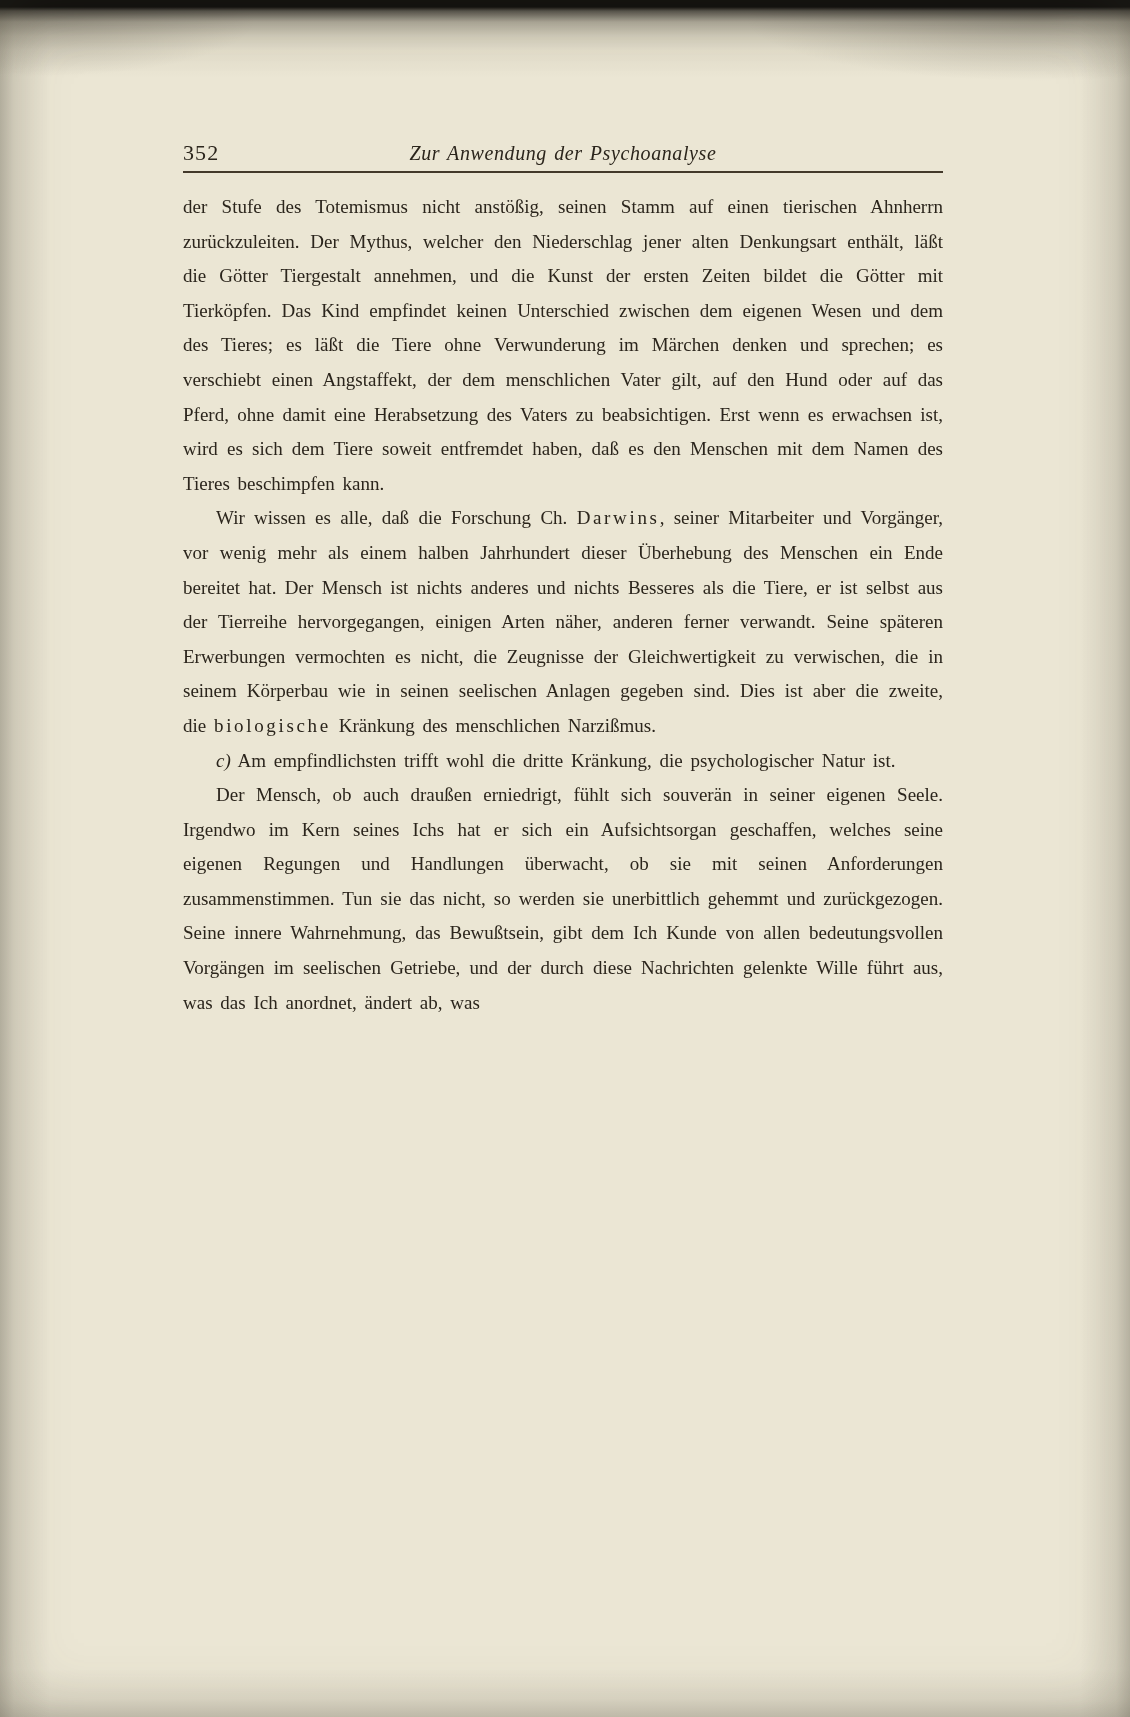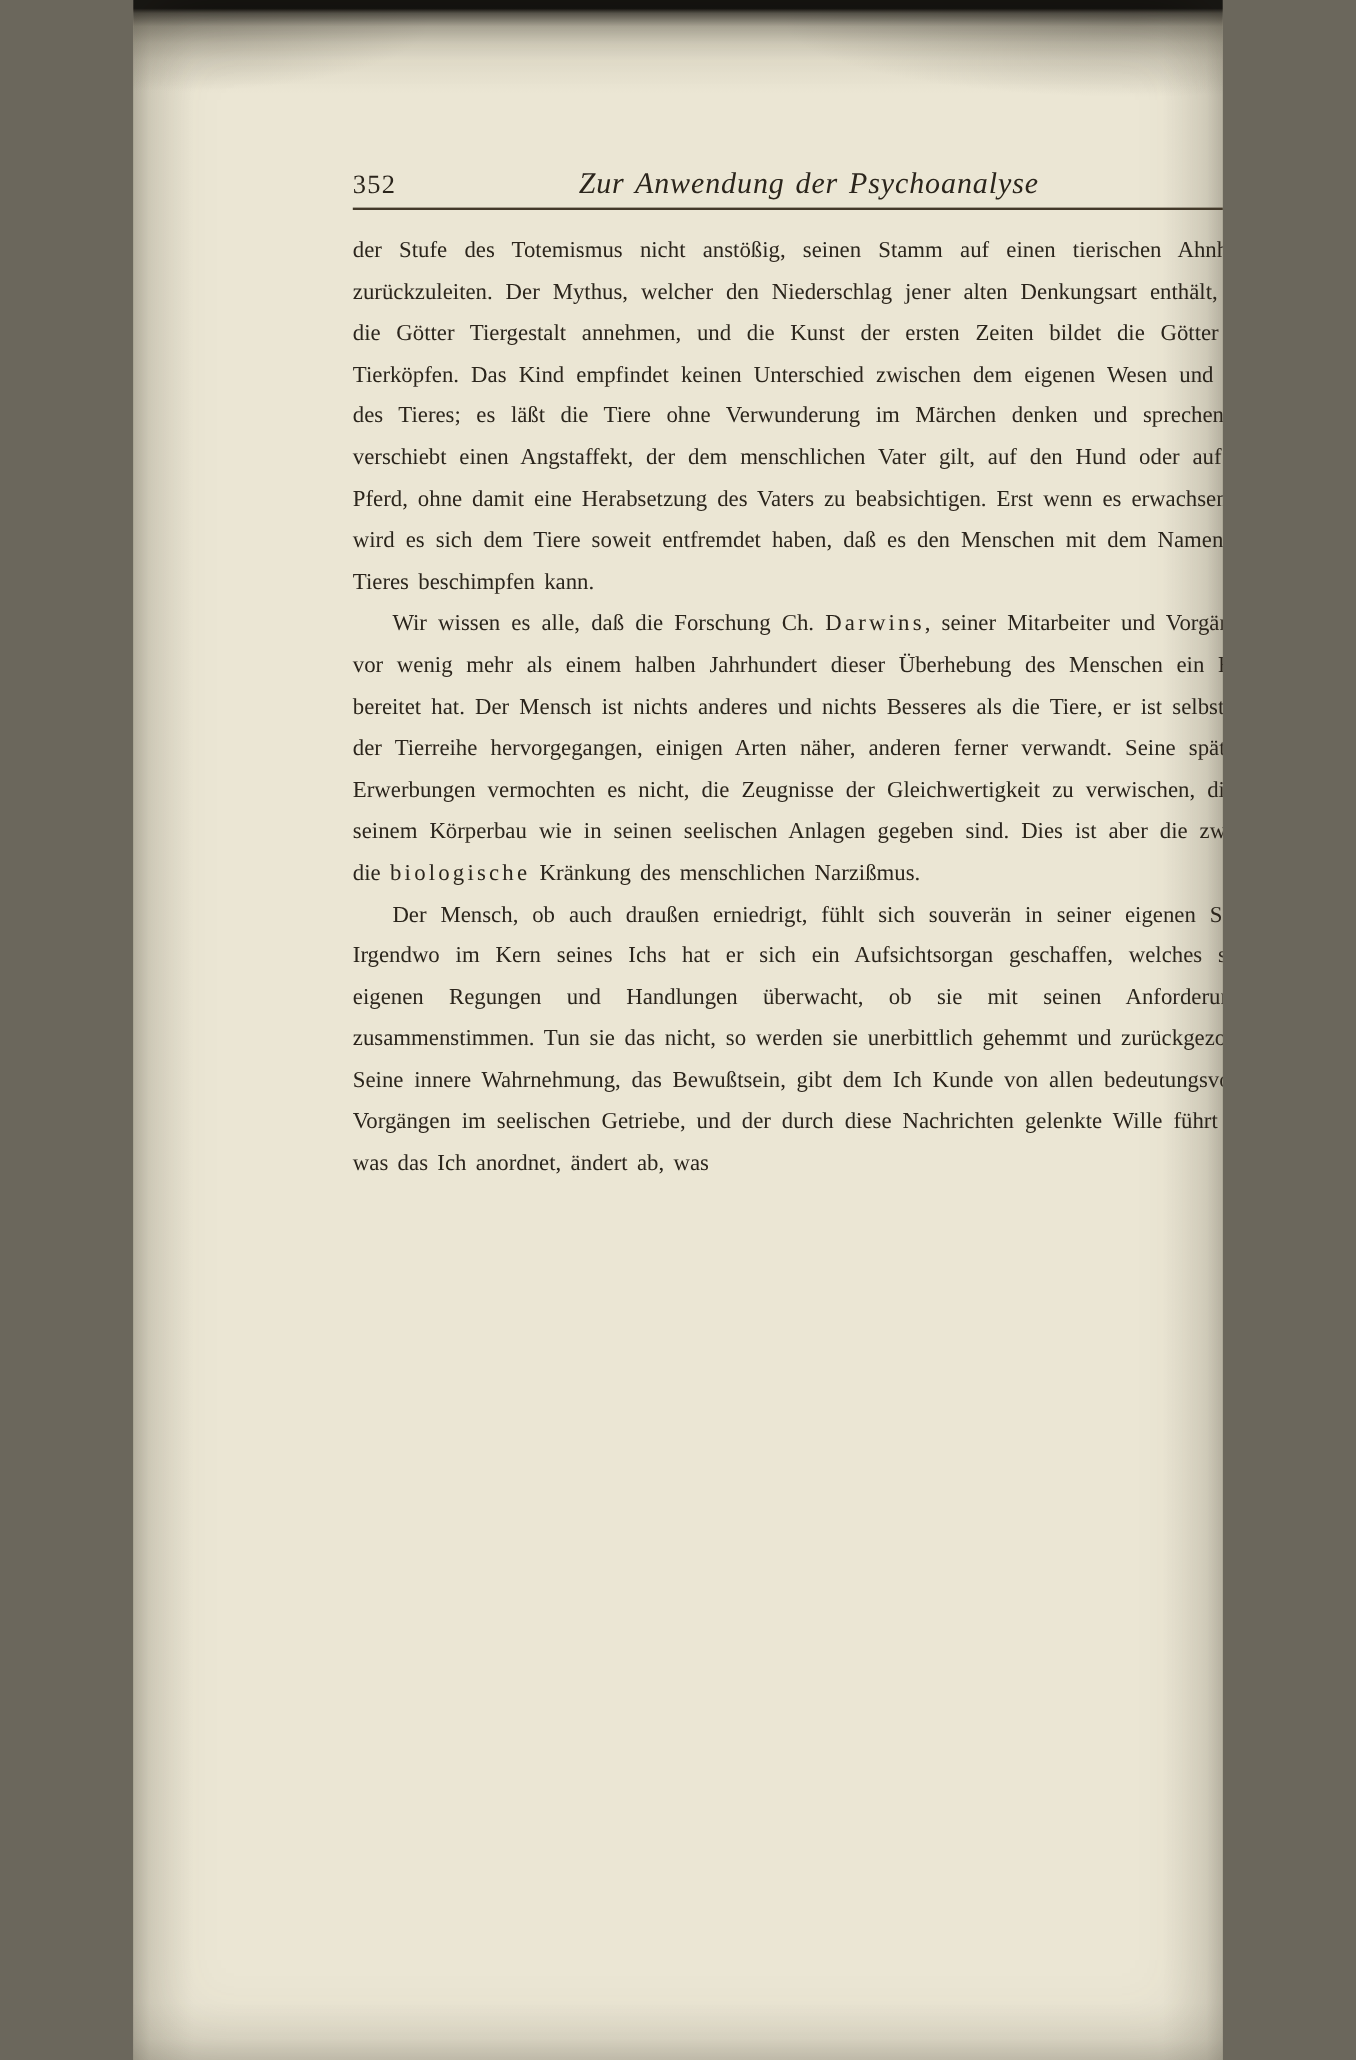--- a/index.html
+++ b/index.html
@@ -2,21 +2,21 @@
 <html lang="de"><head>
 <meta charset="utf-8">
 <style>
   html, body {
     margin: 0;
     padding: 0;
     background: #6b675c;
   }
   .page {
     position: relative;
-    width: 908px;
+    width: 1130px;
     height: 1717px;
     overflow: hidden;
     margin: 0 auto;
     font-family: "Liberation Serif", "DejaVu Serif", serif;
     color: #2b251c;
     background-color: #ebe6d4;
     background-image:
       
       linear-gradient(180deg,
         #0e0d0b 0px, #0e0d0b 7px,
@@ -48,21 +48,21 @@
     grid-template-columns: 1fr auto 1fr;
     align-items: baseline;
     font-size: 22px;
   }
   .page-num {
     justify-self: start;
     letter-spacing: 0.05em;
   }
   .running-title {
     font-style: italic;
-    font-size: 25px;
+    font-size: 20px;
     letter-spacing: 0.03em;
     word-spacing: 0.08em;
   }
   .header-rule {
     border-bottom: 2px solid #43392a;
     margin-top: 5px;
     margin-bottom: 17px;
   }
   .body p {
     margin: 0;
@@ -90,17 +90,18 @@
     <div class="header-row">
       <span class="page-num">352</span>
       <span class="running-title">Zur Anwendung der Psychoanalyse</span>
       <span></span>
     </div>
     <div class="header-rule"></div>
 
     <div class="body">
       <p>der Stufe des Totemismus nicht anstößig, seinen Stamm auf einen tierischen Ahnherrn zurückzuleiten. Der Mythus, welcher den Niederschlag jener alten Denkungsart enthält, läßt die Götter Tiergestalt annehmen, und die Kunst der ersten Zeiten bildet die Götter mit Tierköpfen. Das Kind empfindet keinen Unterschied zwischen dem eigenen Wesen und dem des Tieres; es läßt die Tiere ohne Verwunderung im Märchen denken und sprechen; es verschiebt einen Angstaffekt, der dem menschlichen Vater gilt, auf den Hund oder auf das Pferd, ohne damit eine Herabsetzung des Vaters zu beabsichtigen. Erst wenn es erwachsen ist, wird es sich dem Tiere soweit entfremdet haben, daß es den Menschen mit dem Namen des Tieres beschimpfen kann.</p>
       <p class="indent"><span>Wir wissen es alle, daß die Forschung Ch. </span><span class="spaced">Darwins</span><span>, seiner Mitarbeiter und Vorgänger, vor wenig mehr als einem halben Jahrhundert dieser Überhebung des Menschen ein Ende bereitet hat. Der Mensch ist nichts anderes und nichts Besseres als die Tiere, er ist selbst aus der Tierreihe hervorgegangen, einigen Arten näher, anderen ferner verwandt. Seine späteren Erwerbungen vermochten es nicht, die Zeugnisse der Gleichwertigkeit zu verwischen, die in seinem Körperbau wie in seinen seelischen Anlagen gegeben sind. Dies ist aber die zweite, die </span><span class="spaced">biologische</span><span> Kränkung des menschlichen Narzißmus.</span></p>
+      <p class="indent"><span class="ital">c)</span><span> Am empfindlichsten trifft wohl die dritte Kränkung, die psychologischer Natur ist.</span></p>
       <p class="indent">Der Mensch, ob auch draußen erniedrigt, fühlt sich souverän in seiner eigenen Seele. Irgendwo im Kern seines Ichs hat er sich ein Aufsichtsorgan geschaffen, welches seine eigenen Regungen und Handlungen überwacht, ob sie mit seinen Anforderungen zusammenstimmen. Tun sie das nicht, so werden sie unerbittlich gehemmt und zurückgezogen. Seine innere Wahrnehmung, das Bewußtsein, gibt dem Ich Kunde von allen bedeutungsvollen Vorgängen im seelischen Getriebe, und der durch diese Nachrichten gelenkte Wille führt aus, was das Ich anordnet, ändert ab, was</p>
     </div>
 
   </div>
 </div>
 
 </body></html>

